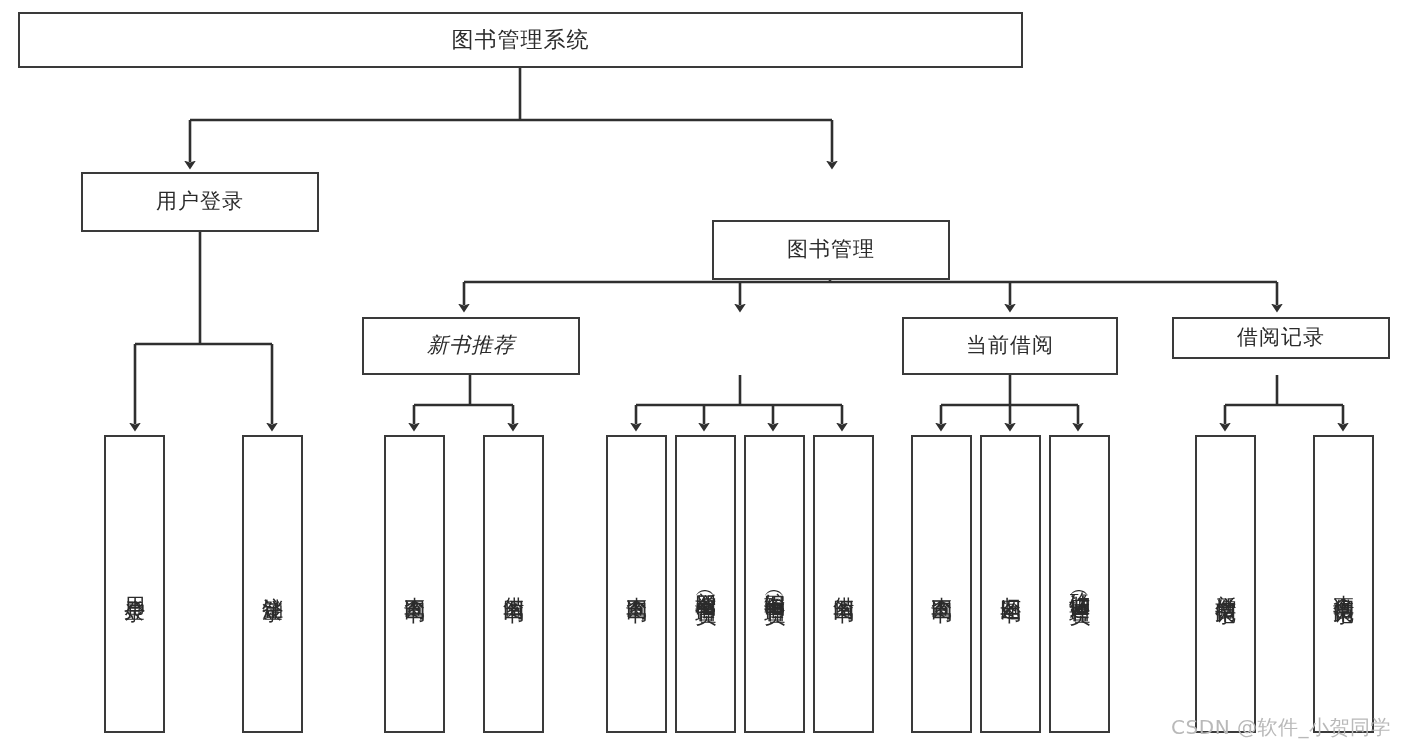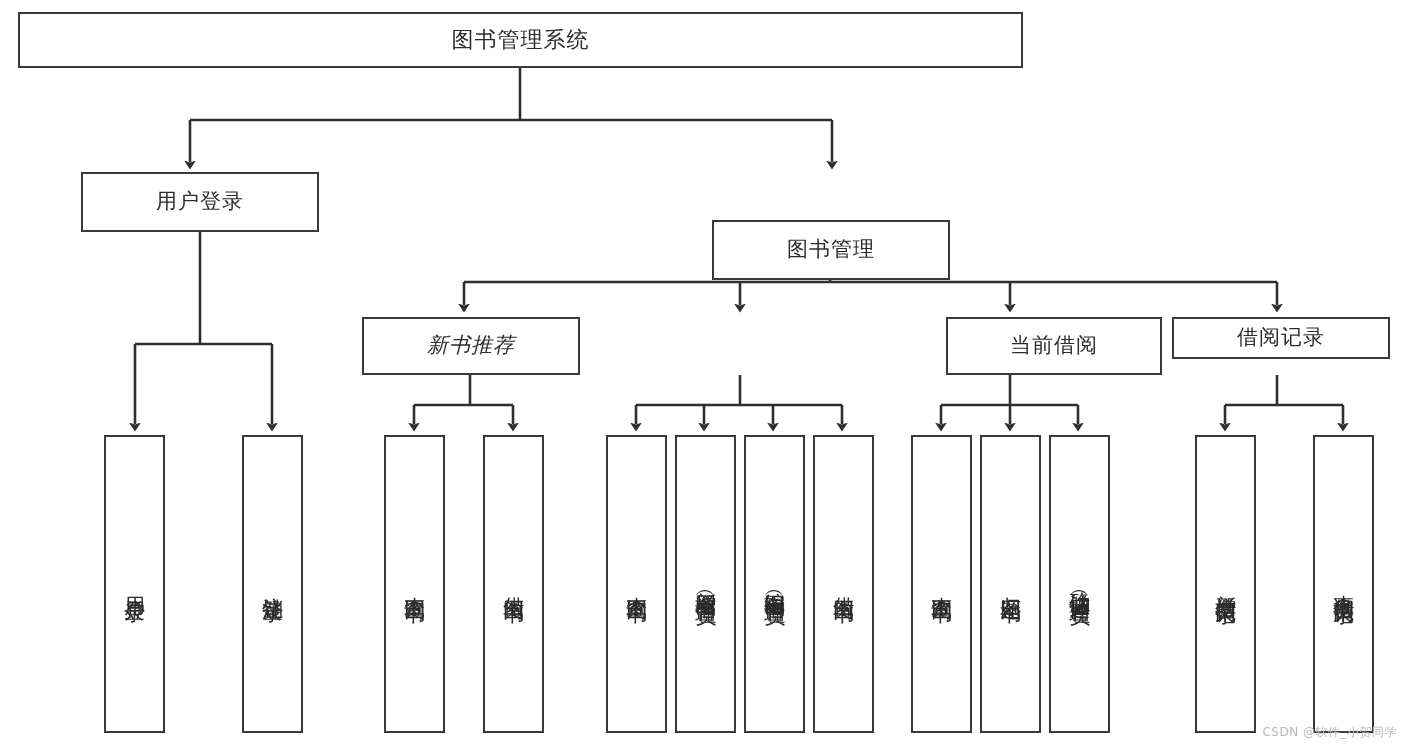--- a/index.html
+++ b/index.html
@@ -55,23 +55,23 @@
     text-align: center;
     white-space: normal;
   }
   .node.v span {
     writing-mode: vertical-rl;
     text-orientation: upright;
     display: block;
   }
   .watermark {
     position: absolute;
-    right: 8px;
+    right: 14px;
     bottom: 6px;
-    font-size: 12px;
+    font-size: 20px;
     color: #b9b9b9;
     letter-spacing: 0.5px;
     white-space: nowrap;
   }
 </style>
 </head>
 <body>
 
 <div id="canvas">
 
@@ -132,21 +132,21 @@
   <div class="node h" style="left:81px; top:172px; width:238px; height:60px;">
     <span>用户登录</span>
   </div>
   <div class="node h" style="left:712px; top:172px; width:238px; height:60px;margin-top:48px;">
     <span>图书管理</span>
   </div>
 
   <div class="node h" style="left:362px; top:317px; width:218px; height:58px;font-style:italic;">
     <span>新书推荐</span>
   </div>
-  <div class="node h" style="left:902px; top:317px; width:216px; height:58px;margin-left:44px;">
+  <div class="node h" style="left:902px; top:317px; width:216px; height:58px;">
     <span>当前借阅</span>
   </div>
   <div class="node h" style="left:1172px; top:317px; width:218px; height:42px;">
     <span>借阅记录</span>
   </div>
 
   <div class="node v" style="left:104px; top:435px; width:61px; height:298px;">
     <span>用户登录</span>
   </div>
   <div class="node v" style="left:242px; top:435px; width:61px; height:298px;">

